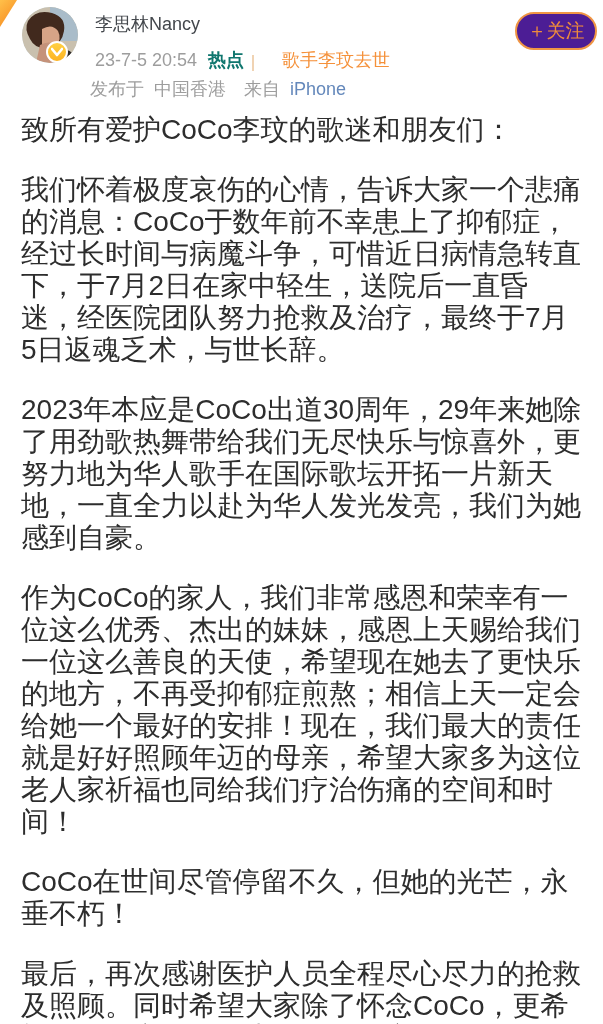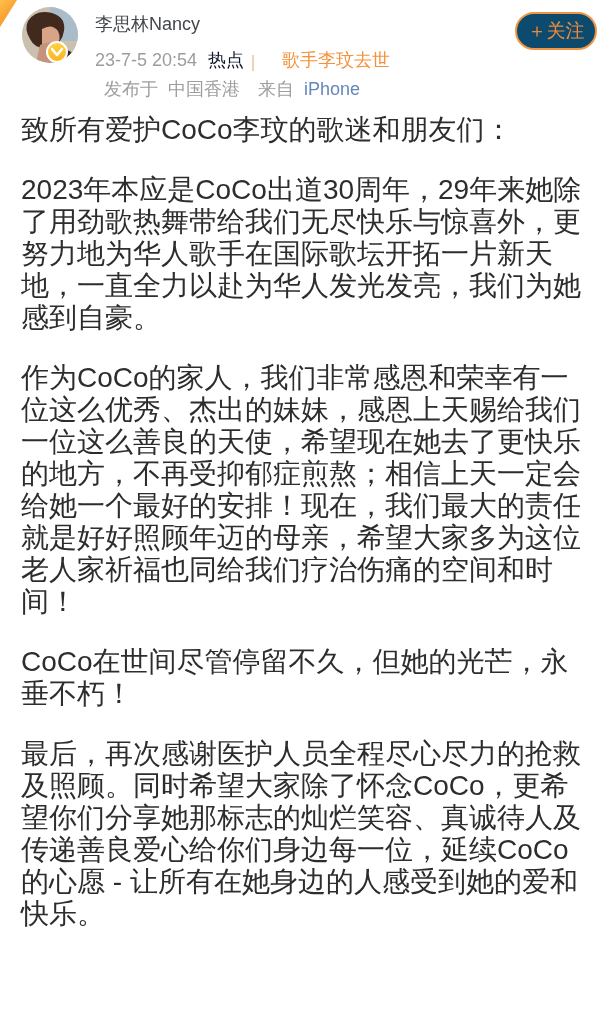--- a/index.html
+++ b/index.html
@@ -28,32 +28,32 @@
   }
   .username{
     position:absolute;left:95px;top:9px;font-size:18px;line-height:30px;
     color:#43474c;font-weight:500;cursor:pointer;
   }
   .meta-line1{
     position:absolute;left:95px;top:49px;height:22px;
     display:flex;align-items:flex-end;font-size:18px;line-height:22px;
   }
   .timestamp{color:#9d9d9d;}
-  .hot-badge{color:#0f172a;font-weight:400;margin-left:11px;cursor:pointer;margin-top:20px;}
+  .hot-badge{color:#0f766e;font-weight:700;margin-left:11px;cursor:pointer;margin-top:20px;}
   .meta-sep{width:2px;height:16px;background:#f0d3b3;margin:0 8px;}
   .topic-link{color:#f5913a;cursor:pointer;margin-left:20px;}
   .meta-line2{
-    position:absolute;left:104px;top:78px;font-size:18px;line-height:22px;color:#9d9d9d;
+    position:absolute;left:90px;top:78px;font-size:18px;line-height:22px;color:#9d9d9d;
   }
   .publish-location{margin-left:5px;}
   .source-prefix{margin-left:13px;}
   .source-link{color:#6488bb;margin-left:5px;cursor:pointer;}
   .follow-button{
     position:absolute;left:515px;top:12px;width:82px;height:38px;box-sizing:border-box;
-    background:#0c4a6e;border:2px solid #f09544;border-radius:20px;
+    background:#4c1d95;border:2px solid #f09544;border-radius:20px;
     color:#ef8c3c;font-size:19px;font-family:inherit;
     display:flex;align-items:center;justify-content:center;cursor:pointer;padding:0;
   }
   .post-body{
     padding:12px 20px 0 21px;
     font-size:28px;line-height:32px;color:#2d2d2d;
     text-align:left;word-break:break-word;
   }
   .post-body p{margin:0 0 28px 0;}
 </style>
@@ -103,18 +103,19 @@
     <span class="source-prefix">来自</span>
     <span class="source-link">iPhone</span>
   </div>
 
   <button class="follow-button">＋关注</button>
 
 </div>
 
 <div class="post-body">
   <p>致所有爱护CoCo李玟的歌迷和朋友们：</p>
+  <p>我们怀着极度哀伤的心情，告诉大家一个悲痛的消息：CoCo于数年前不幸患上了抑郁症，经过长时间与病魔斗争，可惜近日病情急转直下，于7月2日在家中轻生，送院后一直昏迷，经医院团队努力抢救及治疗，最终于7月5日返魂乏术，与世长辞。</p>
   <p>2023年本应是CoCo出道30周年，29年来她除了用劲歌热舞带给我们无尽快乐与惊喜外，更努力地为华人歌手在国际歌坛开拓一片新天地，一直全力以赴为华人发光发亮，我们为她感到自豪。</p>
   <p>作为CoCo的家人，我们非常感恩和荣幸有一位这么优秀、杰出的妹妹，感恩上天赐给我们一位这么善良的天使，希望现在她去了更快乐的地方，不再受抑郁症煎熬；相信上天一定会给她一个最好的安排！现在，我们最大的责任就是好好照顾年迈的母亲，希望大家多为这位老人家祈福也同给我们疗治伤痛的空间和时间！</p>
   <p>CoCo在世间尽管停留不久，但她的光芒，永垂不朽！</p>
   <p>最后，再次感谢医护人员全程尽心尽力的抢救及照顾。同时希望大家除了怀念CoCo，更希望你们分享她那标志的灿烂笑容、真诚待人及传递善良爱心给你们身边每一位，延续CoCo的心愿 - 让所有在她身边的人感受到她的爱和快乐。</p>
 
 </div>
 
 </body></html>

